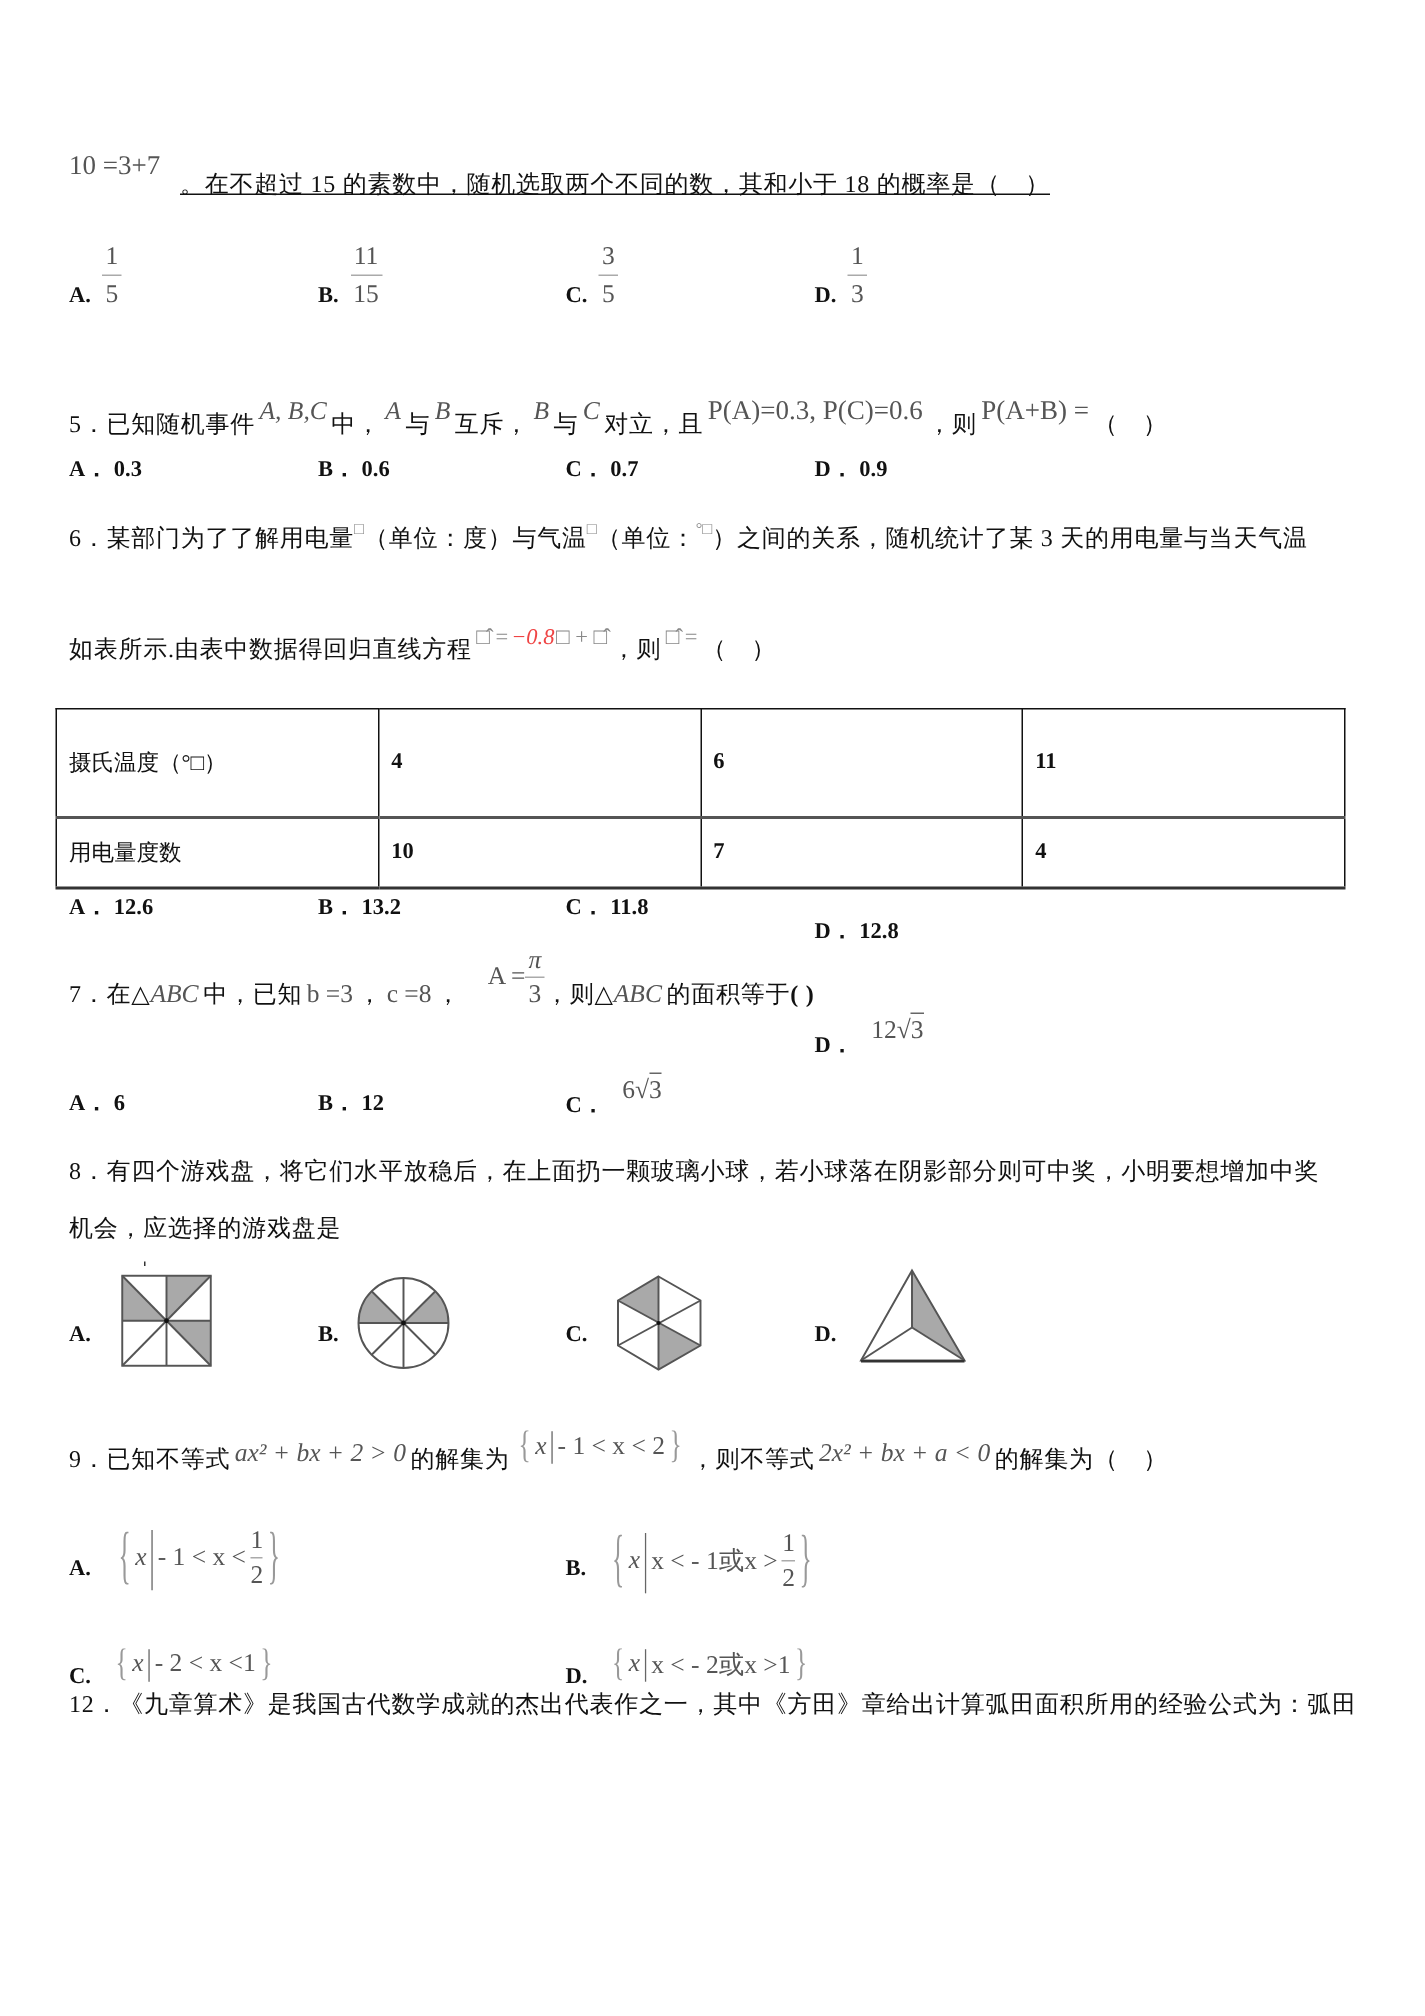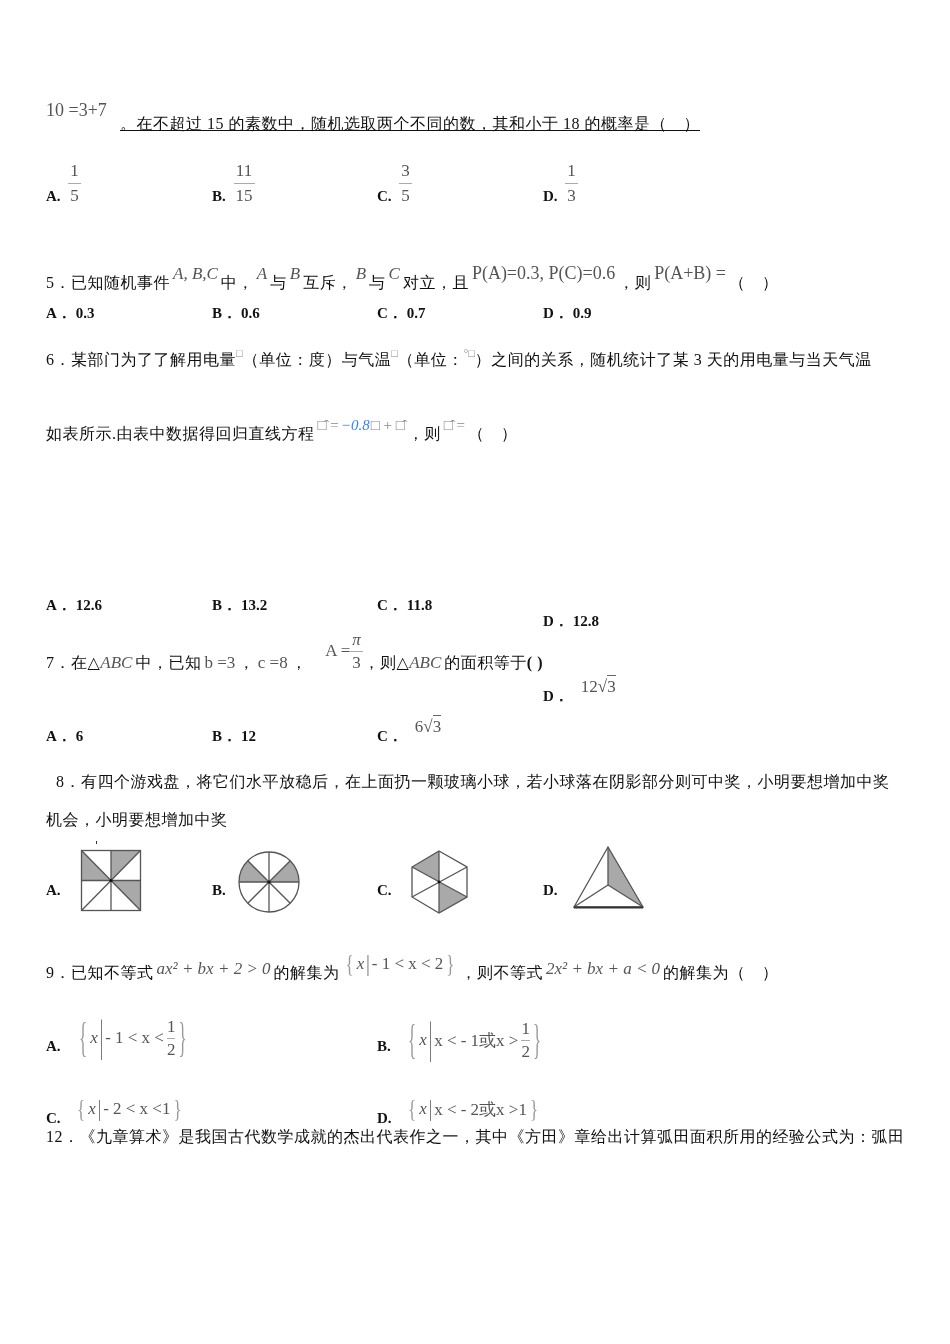--- a/index.html
+++ b/index.html
@@ -5,21 +5,21 @@
 *{box-sizing:border-box;}
 html,body{margin:0;padding:0;}
 body{width:950px;height:1344px;background:#ffffff;position:relative;overflow:hidden;font-family:"Liberation Serif","DejaVu Serif",serif;color:#111;}
 .ln{position:absolute;white-space:nowrap;font-size:16px;line-height:20px;letter-spacing:0.5px;}
 .m{color:#555;font-family:"Liberation Serif","DejaVu Serif",serif;font-size:17px;letter-spacing:0;margin:0 3px;}
 .i{font-style:italic;}
 .up{position:relative;top:-9px;}
 .up2{position:relative;top:-4px;}
 .b{font-weight:bold;}
 .box{display:inline-block;font-size:11px;color:#888;position:relative;top:-8px;letter-spacing:0;}
-.purple{color:#3b82f6;}
+.purple{color:#ef4444;}
 .opt{position:absolute;white-space:nowrap;font-weight:bold;font-size:15px;line-height:20px;font-family:"Liberation Serif","DejaVu Serif",serif;color:#111;}
 .opt .lbl{margin-right:4px;}
 .fr{display:inline-block;text-align:center;color:#555;font-size:17px;font-weight:normal;line-height:20px;vertical-align:baseline;font-family:"Liberation Serif","DejaVu Serif",serif;}
 .fr .n,.fr .d{display:block;padding:0 2px;}
 .fr .bar{display:block;border-top:1px solid #aaa;height:0;margin:2px 0 2px;}
 .ov{border-top:1px solid #666;padding-top:1px;}
 .tbl{position:absolute;left:37px;top:472px;width:860px;border-collapse:collapse;font-size:15px;}
 .tbl td{border:1px solid #111;padding:0 0 0 8px;vertical-align:middle;width:215px;}
 .tbl tr.r1 td{height:72px;border-bottom:2px solid #555;}
 .tbl tr.r2 td{height:47px;border-bottom:2px solid #333;}
@@ -70,38 +70,50 @@
 
 <div class="ln" style="left:46px;top:350px;">
   <span>6．某部门为了了解用电量</span><span class="box">□</span><span>（单位：度）与气温</span><span class="box">□</span><span>（单位：</span><span class="box">°□</span><span>）之间的关系，随机统计了某 3 天的用电量与当天气温</span>
 </div>
 <div class="ln" style="left:46px;top:424px;">
   <span>如表所示.由表中数据得回归直线方程</span><span class="m up" style="color:#888;font-size:15px;margin-right:2px;">□̂ =</span><span class="m i up purple" style="margin:0;font-size:15px;">−0.8</span><span class="m up" style="color:#888;font-size:15px;margin-left:1px;">□ + □̂</span><span>，则</span><span class="m up" style="color:#888;font-size:15px;">□̂ =</span><span>（　）</span>
 </div>
 
 <table class="tbl">
   <tbody>
+      <tr class="r1">
+    <td>摄氏温度（°□）</td>
+    <td class="num">4</td>
+    <td class="num">6</td>
+    <td class="num">11</td>
+  </tr>
+  <tr class="r2">
+    <td>用电量度数</td>
+    <td class="num">10</td>
+    <td class="num">7</td>
+    <td class="num">4</td>
+  </tr>
 </tbody>
   </table>
 
 <div class="opt" style="left:46px;top:595px;"><span class="lbl">A．</span><span>12.6</span></div>
 <div class="opt" style="left:212px;top:595px;"><span class="lbl">B．</span><span>13.2</span></div>
 <div class="opt" style="left:377px;top:595px;"><span class="lbl">C．</span><span>11.8</span></div>
 <div class="opt" style="left:543px;top:611px;"><span class="lbl">D．</span><span>12.8</span></div>
 
 <div class="ln" style="left:46px;top:631px;">
   <span>7．在△</span><span class="m i" style="margin-left:0;">ABC</span><span>中，已知</span><span class="m">b =3</span><span>，</span><span class="m">c =8</span><span>，</span><span class="m" style="position:relative;top:-12px;margin-left:18px;margin-right:0;">A =</span><span class="fr" style="line-height:18px;"><span class="n i">π</span><span class="bar"></span><span class="d">3</span></span><span>，则△</span><span class="m i" style="margin-left:0;">ABC</span><span>的面积等于</span><span class="b">( )</span>
 </div>
 <div class="opt" style="left:46px;top:726px;"><span class="lbl">A．</span><span>6</span></div>
 <div class="opt" style="left:212px;top:726px;"><span class="lbl">B．</span><span>12</span></div>
 <div class="opt" style="left:377px;top:726px;"><span class="lbl">C．</span><span class="m up" style="margin-left:8px;font-weight:normal;"><span>6</span><span>√</span><span class="ov">3</span></span></div>
 <div class="opt" style="left:543px;top:686px;"><span class="lbl">D．</span><span class="m up" style="margin-left:8px;font-weight:normal;"><span>12</span><span>√</span><span class="ov">3</span></span></div>
 
-<div class="ln" style="left:56px;top:772px;"><span>8．有四个游戏盘，将它们水平放稳后，在上面扔一颗玻璃小球，若小球落在阴影部分则可中奖，小明要想增加中奖</span></div>
-<div class="ln" style="left:46px;top:810px;"><span>机会，小明要想增加中奖</span></div>
+<div class="ln" style="left:46px;top:772px;"><span>8．有四个游戏盘，将它们水平放稳后，在上面扔一颗玻璃小球，若小球落在阴影部分则可中奖，小明要想增加中奖</span></div>
+<div class="ln" style="left:46px;top:810px;"><span>机会，应选择的游戏盘是</span></div>
 
 <div class="opt" style="left:46px;top:880px;">A.</div>
 <svg class="fig" style="left:80px;top:849px;" width="62" height="63" viewBox="0 0 62 63">
   <polygon points="1.5,1.5 1.5,31.5 31,31.5" fill="#a9a9a9"></polygon>
   <polygon points="31,1.5 60.5,1.5 31,31.5" fill="#a9a9a9"></polygon>
   <polygon points="31,31.5 60.5,31.5 60.5,61.5" fill="#a9a9a9"></polygon>
   <g stroke="#555" stroke-width="1.3" fill="none">
     <rect x="1.5" y="1.5" width="59" height="60"></rect>
     <line x1="31" y1="1.5" x2="31" y2="61.5"></line>
     <line x1="1.5" y1="31.5" x2="60.5" y2="31.5"></line>

